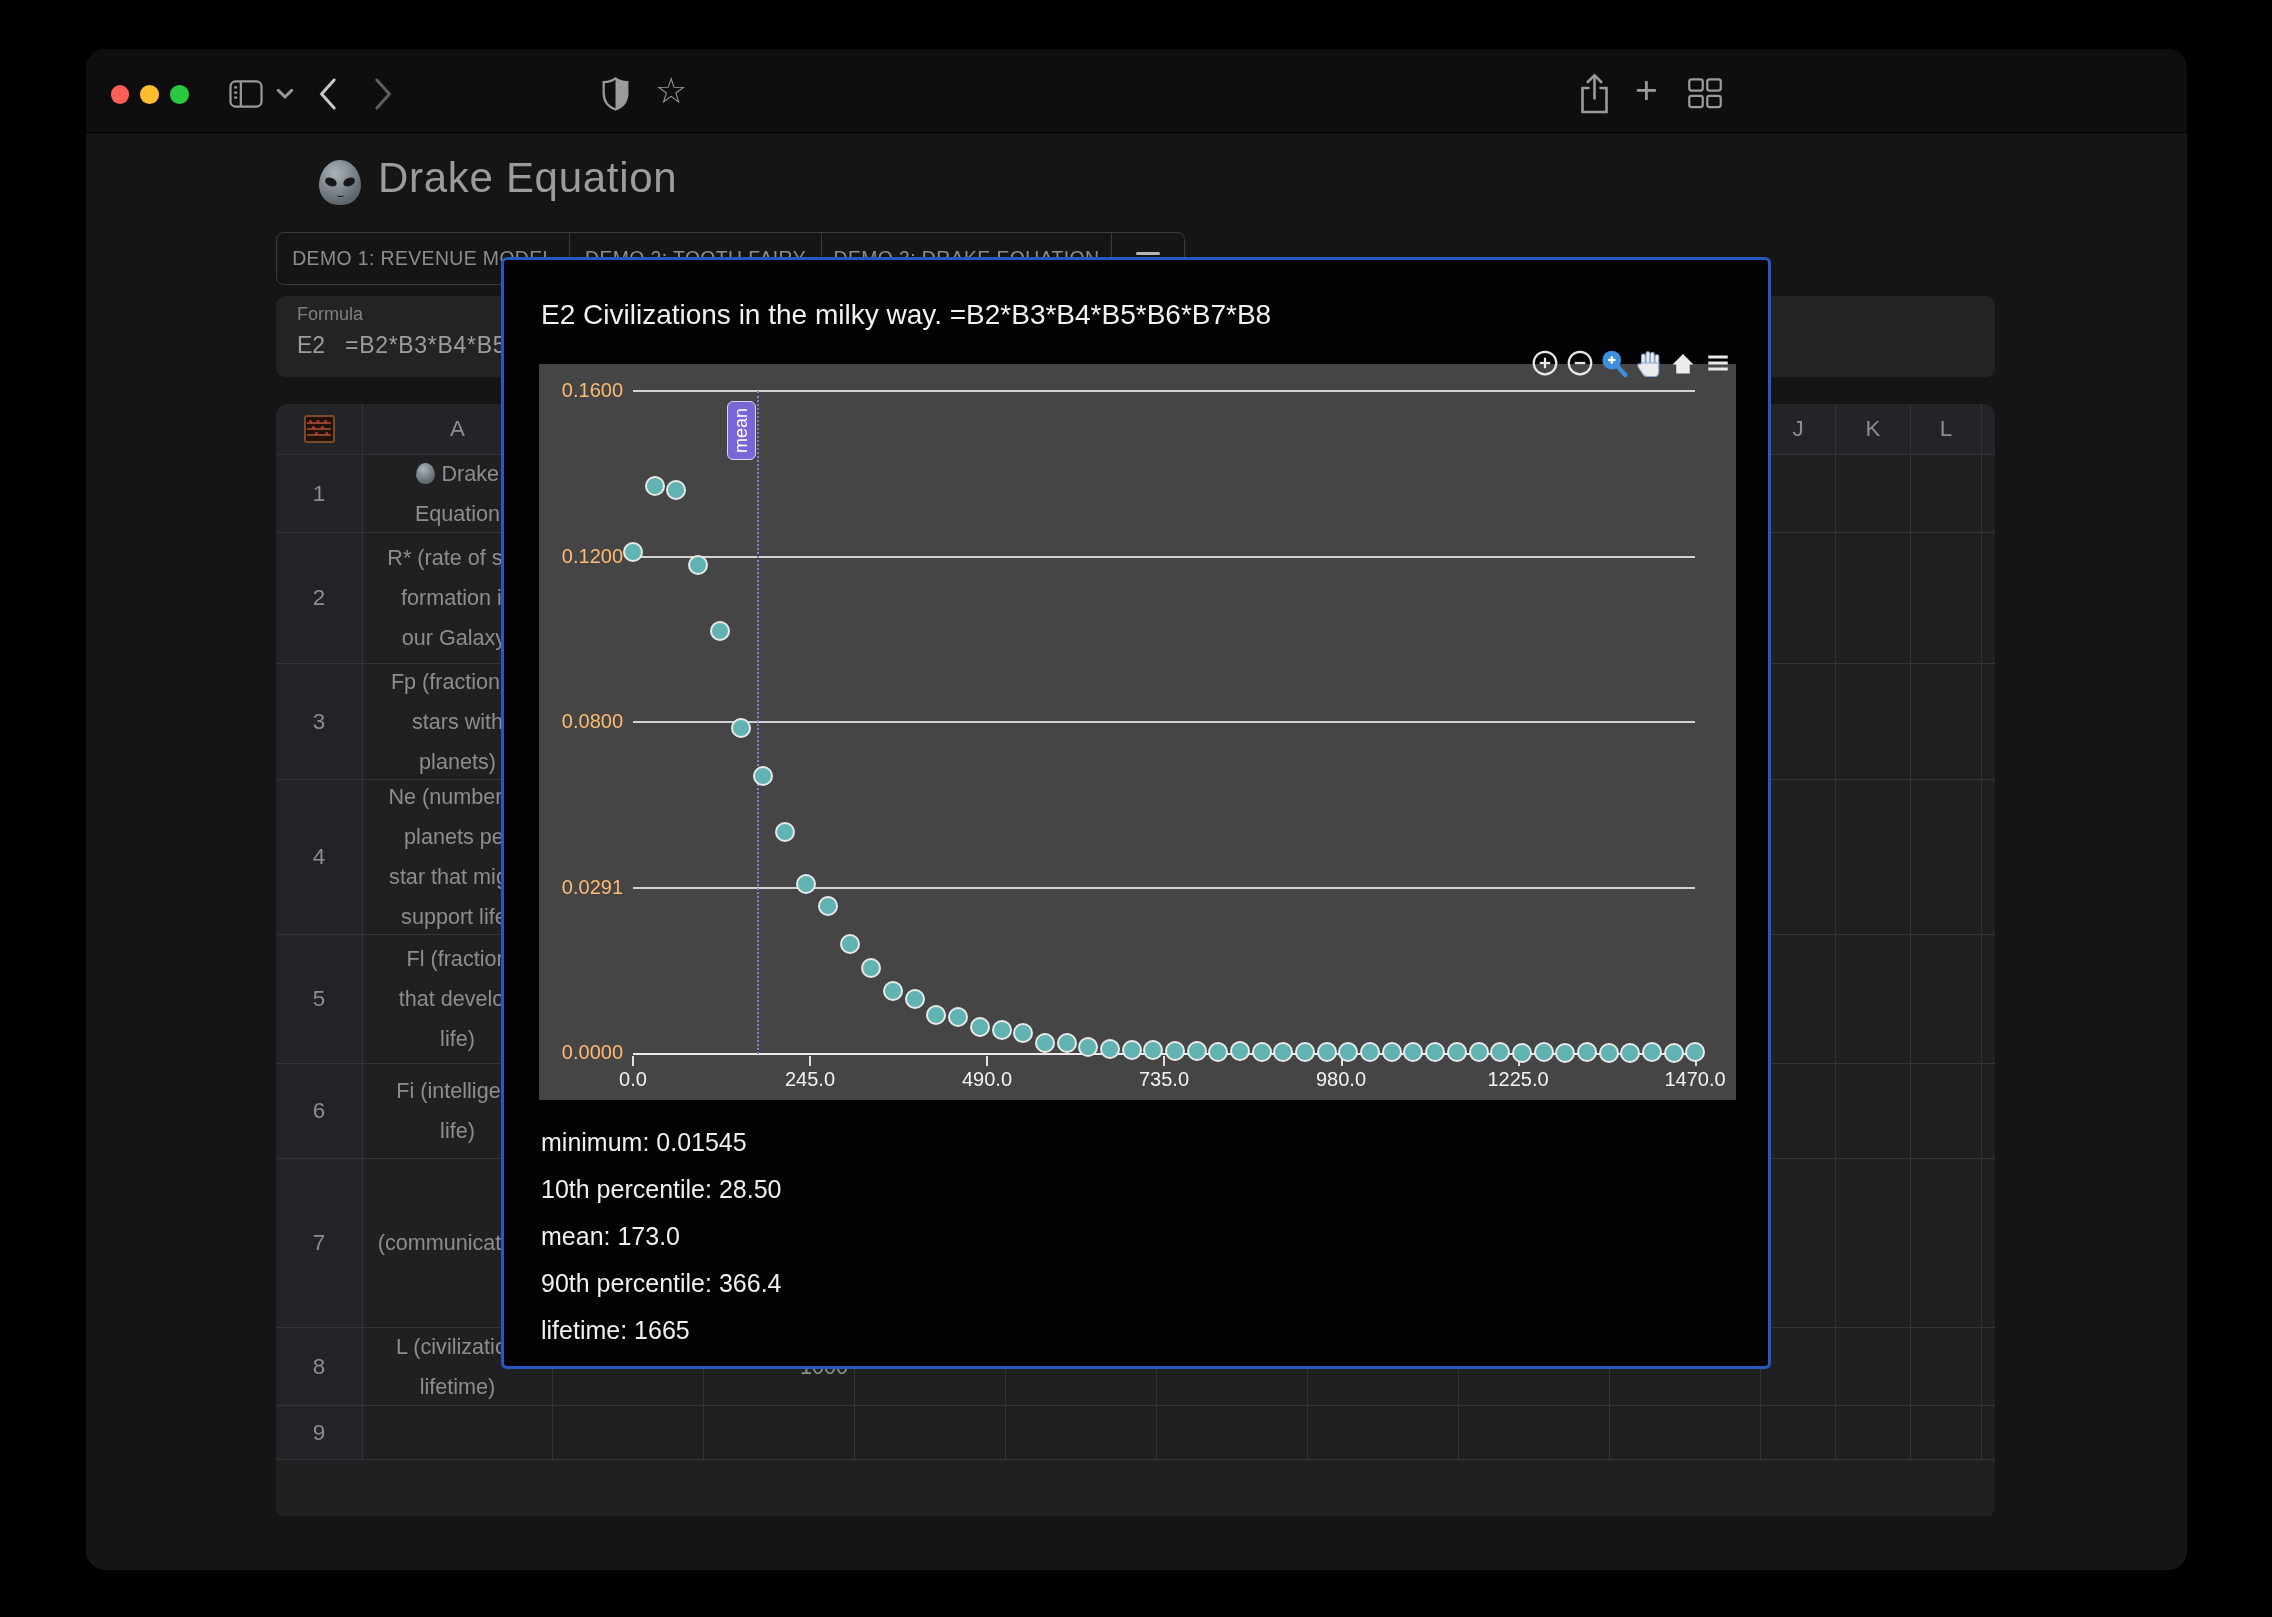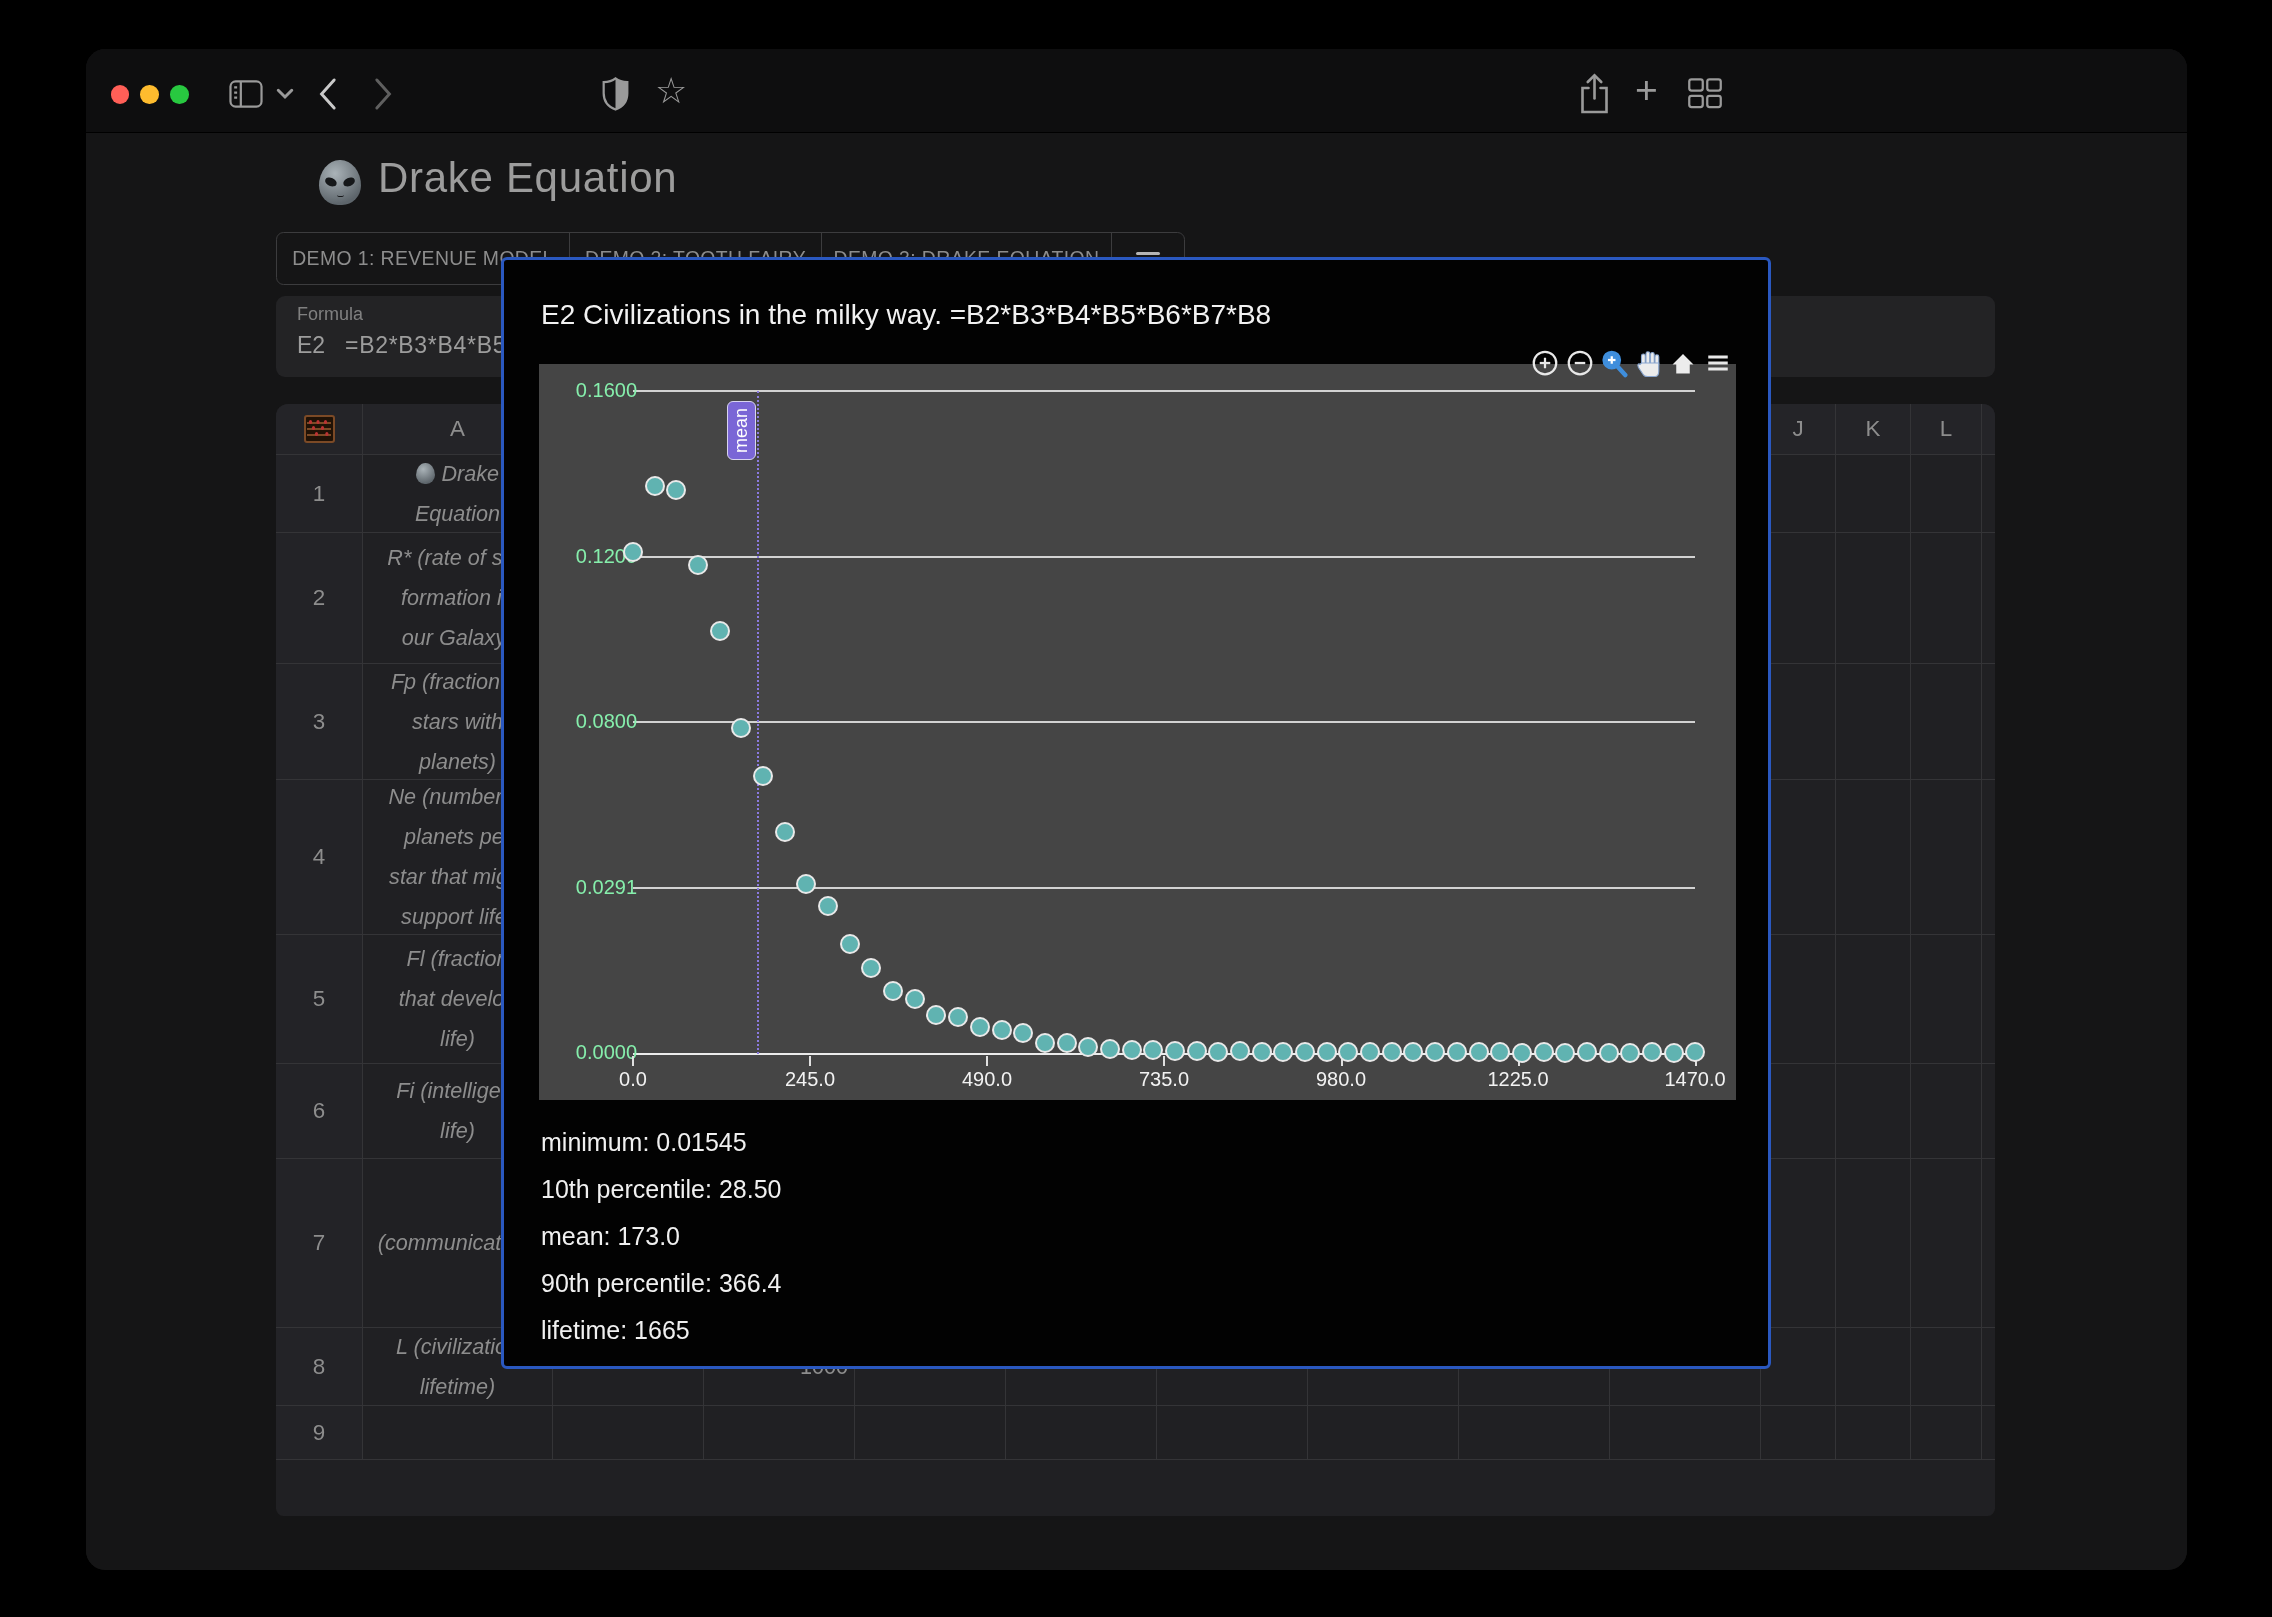--- a/index.html
+++ b/index.html
@@ -59,39 +59,39 @@
   #formula-text{position:absolute;left:69px;top:36px;font-size:23px;color:#9d9d9d;letter-spacing:0.7px;}
   
   #sheet{position:absolute;left:190px;top:271px;width:1719px;height:1112px;border-radius:12px 12px 7.5px 7.5px;
          overflow:hidden;background:#202023;}
   .srow{display:flex;}
   .cell{box-sizing:border-box;border-right:0.7px solid #343437;border-bottom:0.7px solid #343437;
         background:#202023;color:#8d8d8d;font-size:21.6px;display:flex;align-items:center;justify-content:center;
         flex-direction:column;overflow:hidden;}
   .cell.hdr{background:#242428;font-size:22.4px;}
   .cell.num{background:#232327;font-size:22.4px;}
-  .cell .ln{line-height:40px;white-space:nowrap;font-style:italic;}
+  .cell .ln{line-height:40px;white-space:nowrap;}
   .cell.val{align-items:flex-end;justify-content:center;padding-right:6px;}
   .mini-alien{display:inline-block;width:19.4px;height:21px;vertical-align:-3.7px;margin-right:6px;
          background:radial-gradient(circle at 38% 30%, #aab3b8, #5d656b 75%);
          border-radius:50% 50% 46% 46% / 58% 58% 44% 44%;}
   .abacus{position:relative;width:27px;height:24px;border:2.2px solid #7c4a26;border-radius:3px;background:#201206;}
   .abacus i{position:absolute;left:1.5px;right:1.5px;height:1.5px;background:#7c4a26;}
   .abacus i:nth-child(1){top:5.2px;} .abacus i:nth-child(2){top:11.2px;} .abacus i:nth-child(3){top:17px;}
   .abacus b{position:absolute;width:3.7px;height:3.7px;border-radius:50%;background:#b33;
             box-shadow:7.5px 0 0 #b33,15px 0 0 #b33,3px 6px 0 #b33,12px 6px 0 #b33,6px 12px 0 #b33,16.4px 12px 0 #b33;}
   .abacus b{left:3px;top:3px;}
   
   #modal{position:absolute;left:501px;top:257px;width:1270px;height:1112px;box-sizing:border-box;
          background:#020202;border:3px solid #2a58c0;border-radius:6px;z-index:50;}
   #modal-title{position:absolute;left:37px;top:39px;font-size:28px;color:#f2f2f2;}
   #chart-canvas{position:absolute;left:35px;top:104px;width:1197px;height:736px;background:#454545;}
   .gridline{position:absolute;left:94px;width:1062px;height:1.5px;background:#d2d2d2;}
   .axisline{position:absolute;left:94px;width:1062px;height:2.2px;background:#ebebeb;}
-  .ytick-label{position:absolute;left:28px;width:70px;text-align:right;font-size:20px;color:#86efac;}
+  .ytick-label{position:absolute;left:14px;width:70px;text-align:right;font-size:20px;color:#fdba74;}
   .xtick{position:absolute;top:692px;width:1.5px;height:10.4px;background:#e0e0e0;}
   .xtick-label{position:absolute;top:704px;width:104px;text-align:center;font-size:20px;color:#f2f2f2;}
   .dot{position:absolute;width:20px;height:20px;border-radius:50%;background:#60b3b1;
        border:2.2px solid #e9e9e9;box-sizing:border-box;}
   #mean-line{position:absolute;top:27px;height:663px;width:0;border-left:2.2px dotted #8b7ae0;}
   #mean-label{position:absolute;top:37px;width:27px;height:57px;background:#7a66d6;border:1.5px solid #d8d4f0;
               border-radius:6px;display:flex;align-items:center;justify-content:center;}
   #mean-label span{transform:rotate(-90deg);color:#fff;font-size:18px;}
   #chart-toolbar{position:absolute;left:991px;top:-16.4px;display:flex;gap:4.5px;}
   #chart-toolbar .ticon{width:30px;height:30px;}

